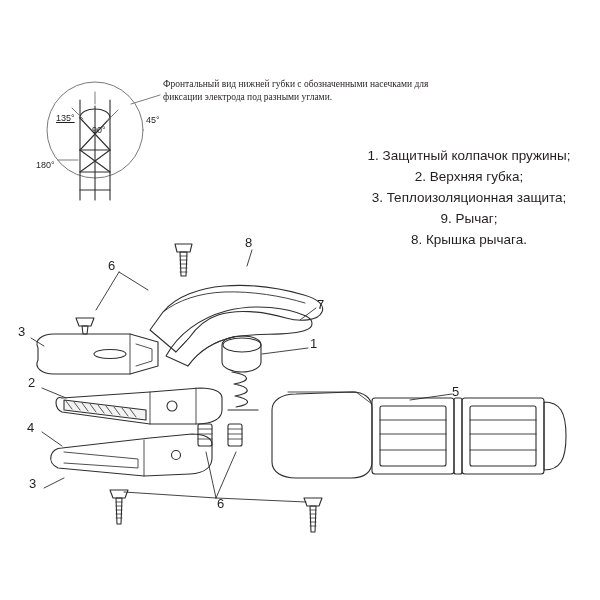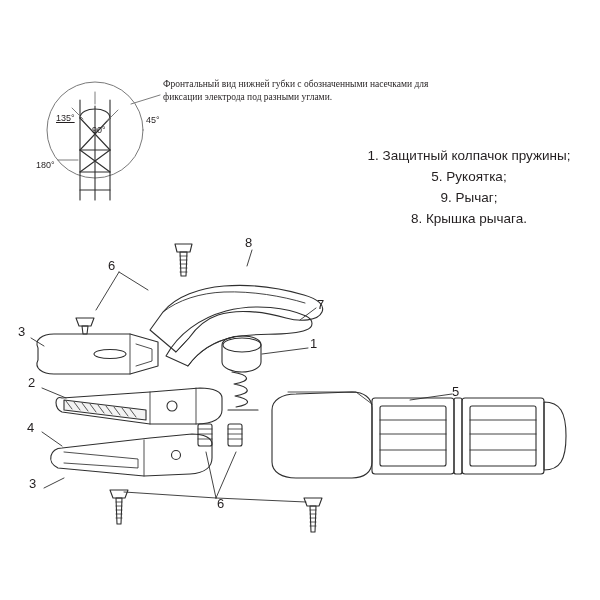--- a/index.html
+++ b/index.html
@@ -226,18 +226,19 @@
   <div class="num-label" style="left:18px;  top:324px;">3</div>
   <div class="num-label" style="left:310px; top:336px;">1</div>
   <div class="num-label" style="left:28px;  top:375px;">2</div>
   <div class="num-label" style="left:452px; top:384px;">5</div>
   <div class="num-label" style="left:27px;  top:420px;">4</div>
   <div class="num-label" style="left:29px;  top:476px;">3</div>
   <div class="num-label" style="left:217px; top:496px;">6</div>
 
   <div class="legend">
     <div class="legend-item">1. Защитный колпачок пружины;</div>
-    <div class="legend-item">5. Рукоятка;</div>
+    <div class="legend-item">2. Верхняя губка;</div>
+    <div class="legend-item">3. Теплоизоляционная защита;</div>
     <div class="legend-item">9. Рычаг;</div>
     <div class="legend-item">8. Крышка рычага.</div>
   </div>
 
 </div>
 
 </body></html>

